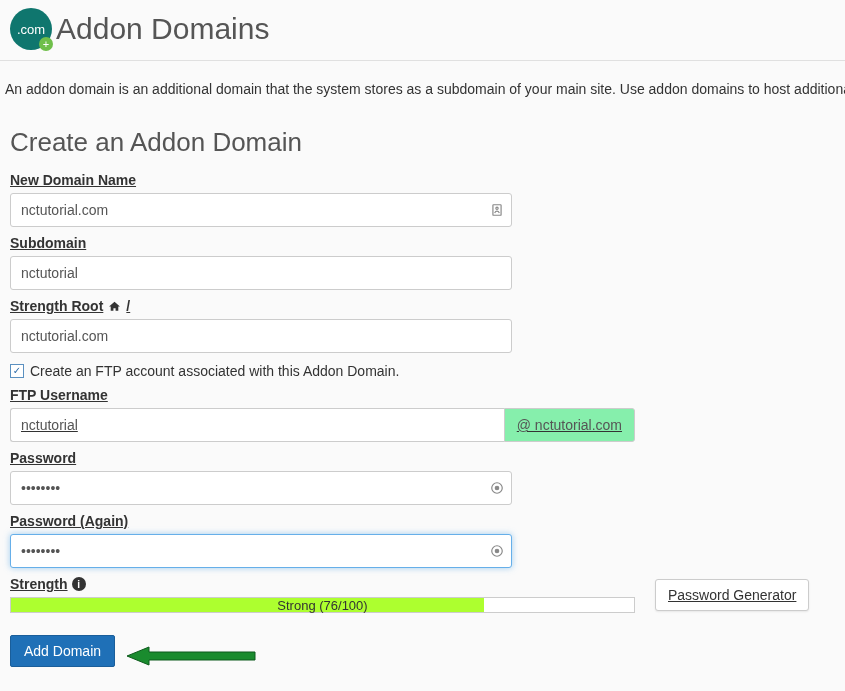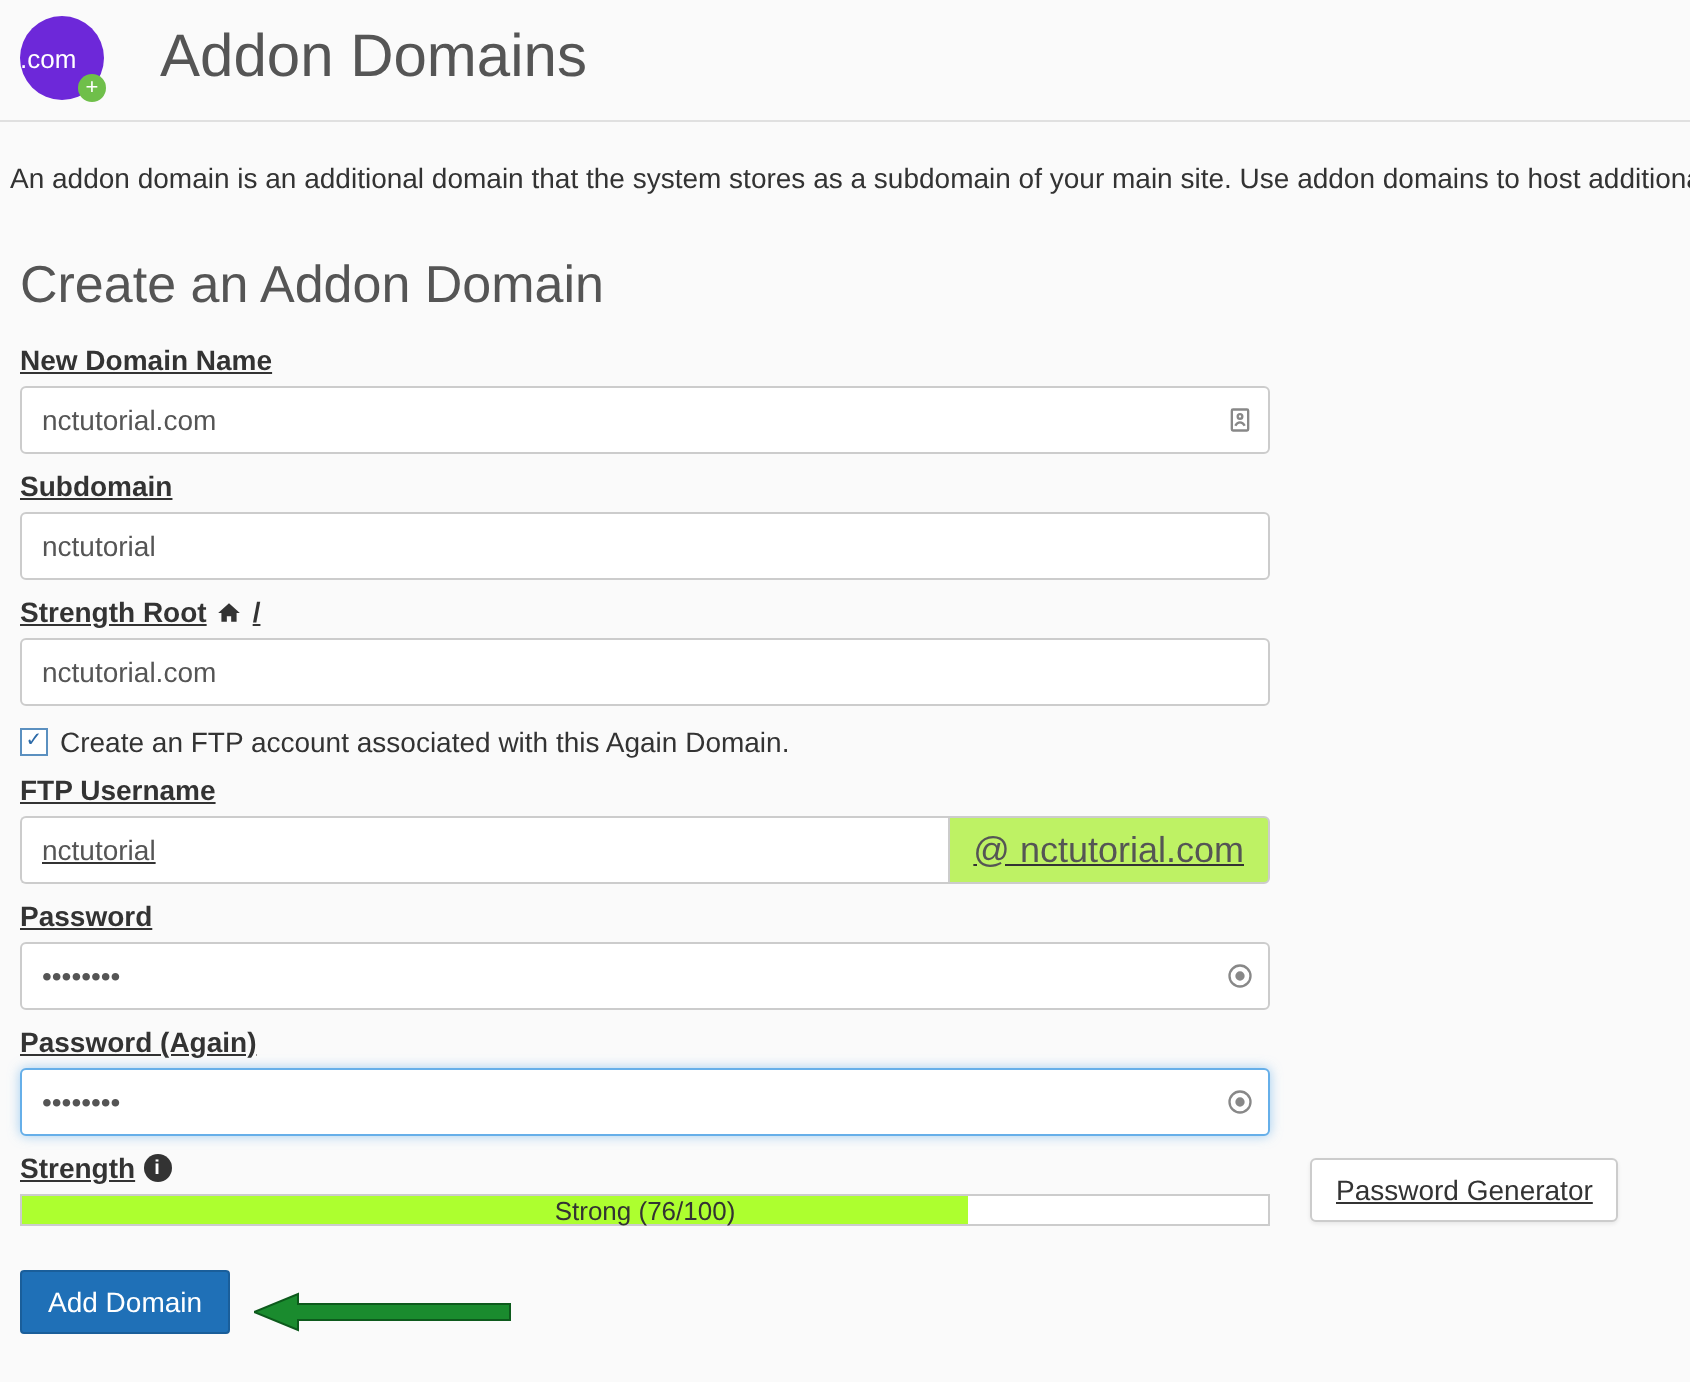--- a/index.html
+++ b/index.html
@@ -12,30 +12,30 @@
     }
     .page-header {
       display: flex;
       align-items: center;
       padding: 8px 10px 10px 10px;
       border-bottom: 1px solid #e0e0e0;
     }
     .page-icon {
       width: 42px;
       height: 42px;
-      background: #6d28d9;
+      background: #0f766e;
       border-radius: 50%;
       color: #fff;
       display: flex;
       align-items: center;
-      justify-content: flex-start;
+      justify-content: center;
       font-size: 13px;
       font-weight: 500;
       position: relative;
-      margin-right: 28px;
+      margin-right: 4px;
     }
     .page-icon-badge {
       position: absolute;
       bottom: -1px;
       right: -1px;
       width: 14px;
       height: 14px;
       background: #6fbf4a;
       border-radius: 50%;
       display: flex;
@@ -72,21 +72,21 @@
       margin-bottom: 5px;
       display: flex;
       align-items: center;
       gap: 4px;
     }
     .home-icon {
       display: inline-flex;
       align-items: center;
     }
     .home-icon svg { display: block; }
-    .input-row { position: relative; width: 625px; }
+    .input-row { position: relative; width: 502px; }
     .input {
       width: 100%;
       height: 34px;
       padding: 6px 10px;
       border: 1px solid #ccc;
       border-radius: 3px;
       font-size: 14px;
       color: #555;
       background: #fff;
     }
@@ -107,29 +107,29 @@
     .input-group {
       display: flex;
       width: 625px;
     }
     .input-group .input {
       border-top-right-radius: 0;
       border-bottom-right-radius: 0;
       border-right: 0;
     }
     .input-addon {
-      background: #bef264;
+      background: #86efac;
       border: 1px solid #ccc;
       border-top-right-radius: 3px;
       border-bottom-right-radius: 3px;
       padding: 0 12px;
       display: flex;
       align-items: center;
       color: #555;
-      font-size: 18px;
+      font-size: 14px;
       white-space: nowrap;
     }
     .checkbox-row {
       margin-top: 10px;
       display: flex;
       align-items: center;
       gap: 6px;
     }
     .checkbox {
       width: 14px;
@@ -268,21 +268,21 @@
       </span>
         <span>/</span>
     </div>
     <div class="input-row">
       <input class="input" type="text" value="nctutorial.com" style="">
     </div>
   </div>
 
   <div class="checkbox-row">
     <span class="checkbox">✓</span>
-    <span>Create an FTP account associated with this Again Domain.</span>
+    <span>Create an FTP account associated with this Addon Domain.</span>
   </div>
 
   <div class="field">
     <div class="label">FTP Username</div>
     <div class="input-group">
       <input class="input" type="text" value="nctutorial" style="">
       <span class="input-addon">@ nctutorial.com</span>
     </div>
   </div>
 

